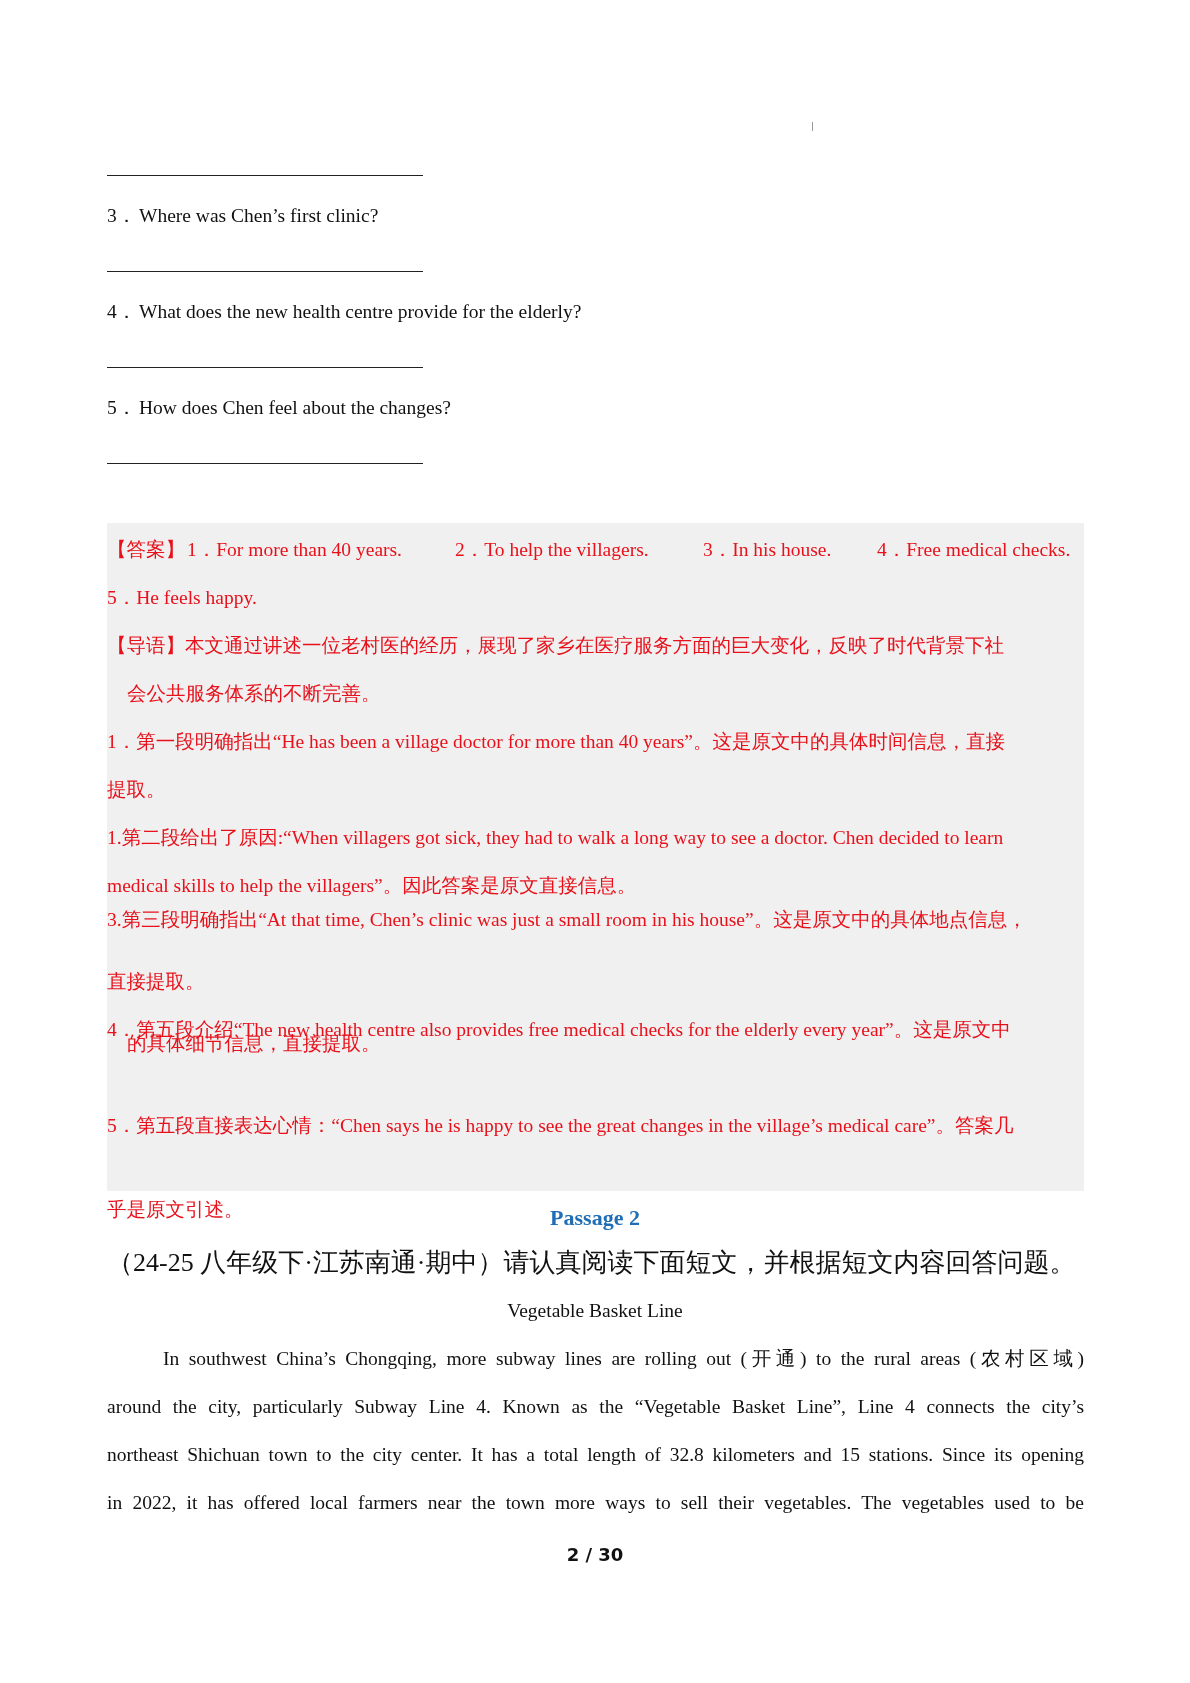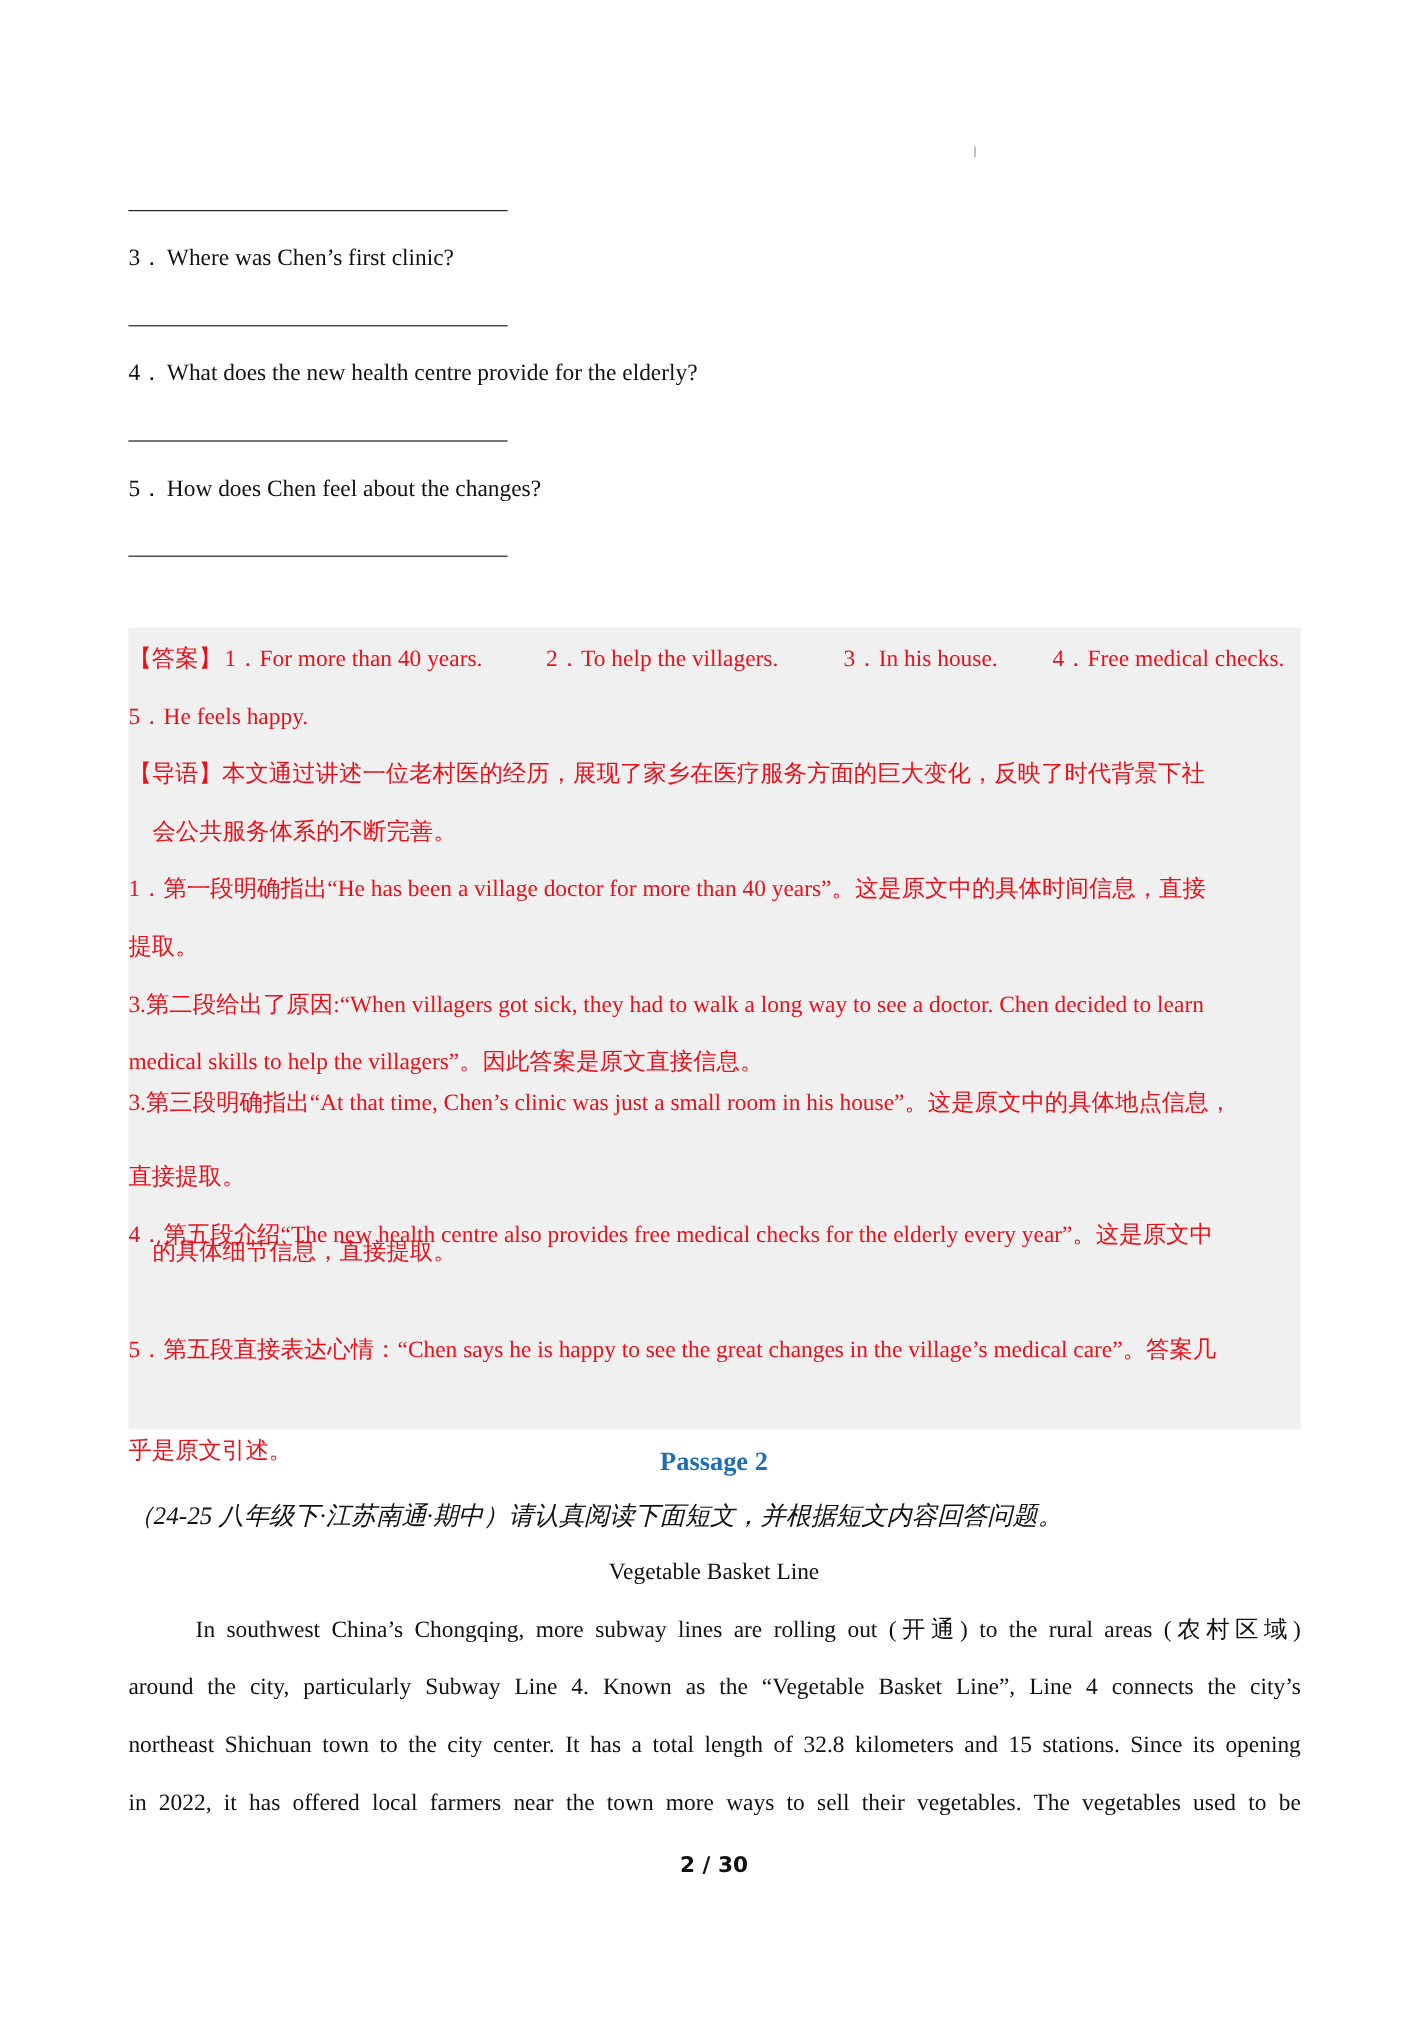--- a/index.html
+++ b/index.html
@@ -9,21 +9,21 @@
     .mark { left: 812px; top: 122px; width: 1px; height: 9px; background: #999; }
     .rule { position: absolute; left: 107px; width: 316px; height: 0; border-top: 1.5px solid #222; }
     .q { position: absolute; left: 107px; font-size: 19.5px; line-height: 24px; white-space: nowrap; }
     .q .num { display: inline-block; width: 32px; }
     .answer-box { position: absolute; left: 107px; top: 523px; width: 977px; height: 668px; background: #f0f0f0; }
     .red { position: absolute; left: 107px; color: #e8111b; font-size: 19.5px; line-height: 24px; white-space: nowrap; }
     .red.full { width: 977px; }
     .ans-item { position: absolute; top: 0; }
     .passage-title { position: absolute; left: 0; width: 1190px; top: 1205px; text-align: center;
                      color: #1f6db5; font-weight: bold; font-size: 22px; line-height: 26px; }
-    .source { position: absolute; left: 107px; top: 1251px; font-size: 21px; line-height: 24px; white-space: nowrap; font-style: italic; }
+    .source { position: absolute; left: 107px; top: 1251px; font-size: 26px; line-height: 24px; white-space: nowrap; }
     .article-title { position: absolute; left: 0; width: 1190px; top: 1299px; text-align: center; font-size: 19.5px; line-height: 24px; }
     .body-line { position: absolute; left: 107px; width: 977px; font-size: 19.5px; line-height: 24px;
                  text-align: justify; text-align-last: justify; white-space: nowrap; }
     .body-line.indent { left: 163px; width: 921px; }
     .page-num { position: absolute; left: 0; width: 1190px; top: 1544px; text-align: center;
                 font-family: "DejaVu Sans", "Liberation Sans", sans-serif; font-weight: bold; font-size: 18px; }
   </style>
 </head>
 <body>
 
@@ -52,21 +52,21 @@
   <span class="ans-item" style="left:596px;">3．In his house.</span>
   <span class="ans-item" style="left:770px;">4．Free medical checks.</span>
 </div>
 <div class="red" style="top:586px;text-align:center;">5．He feels happy.</div>
 
 <div class="red" style="top:634px;">【导语】本文通过讲述一位老村医的经历，展现了家乡在医疗服务方面的巨大变化，反映了时代背景下社</div>
 <div class="red" style="top:682px;padding-left:20px;">会公共服务体系的不断完善。</div>
 
 <div class="red" style="top:730px;">1．第一段明确指出“He has been a village doctor for more than 40 years”。这是原文中的具体时间信息，直接</div>
 <div class="red" style="top:778px;">提取。</div>
-<div class="red" style="top:826px;">3.第二段给出了原因:“When villagers got sick, they had to walk a long way to see a doctor. Chen decided to learn</div>
+<div class="red" style="top:826px;">1.第二段给出了原因:“When villagers got sick, they had to walk a long way to see a doctor. Chen decided to learn</div>
 <div class="red" style="top:874px;">medical skills to help the villagers”。因此答案是原文直接信息。</div>
 <div class="red" style="top:908px;">3.第三段明确指出“At that time, Chen’s clinic was just a small room in his house”。这是原文中的具体地点信息，</div>
 <div class="red" style="top:970px;">直接提取。</div>
 <div class="red" style="top:1018px;">4．第五段介绍“The new health centre also provides free medical checks for the elderly every year”。这是原文中</div>
 <div class="red" style="top:1032px;padding-left:20px;">的具体细节信息，直接提取。</div>
 <div class="red" style="top:1114px;">5．第五段直接表达心情：“Chen says he is happy to see the great changes in the village’s medical care”。答案几</div>
 <div class="red" style="top:1198px;">乎是原文引述。</div>
 
 <div class="passage-title">Passage 2</div>
 <div class="source">（24-25 八年级下·江苏南通·期中）请认真阅读下面短文，并根据短文内容回答问题。</div>

